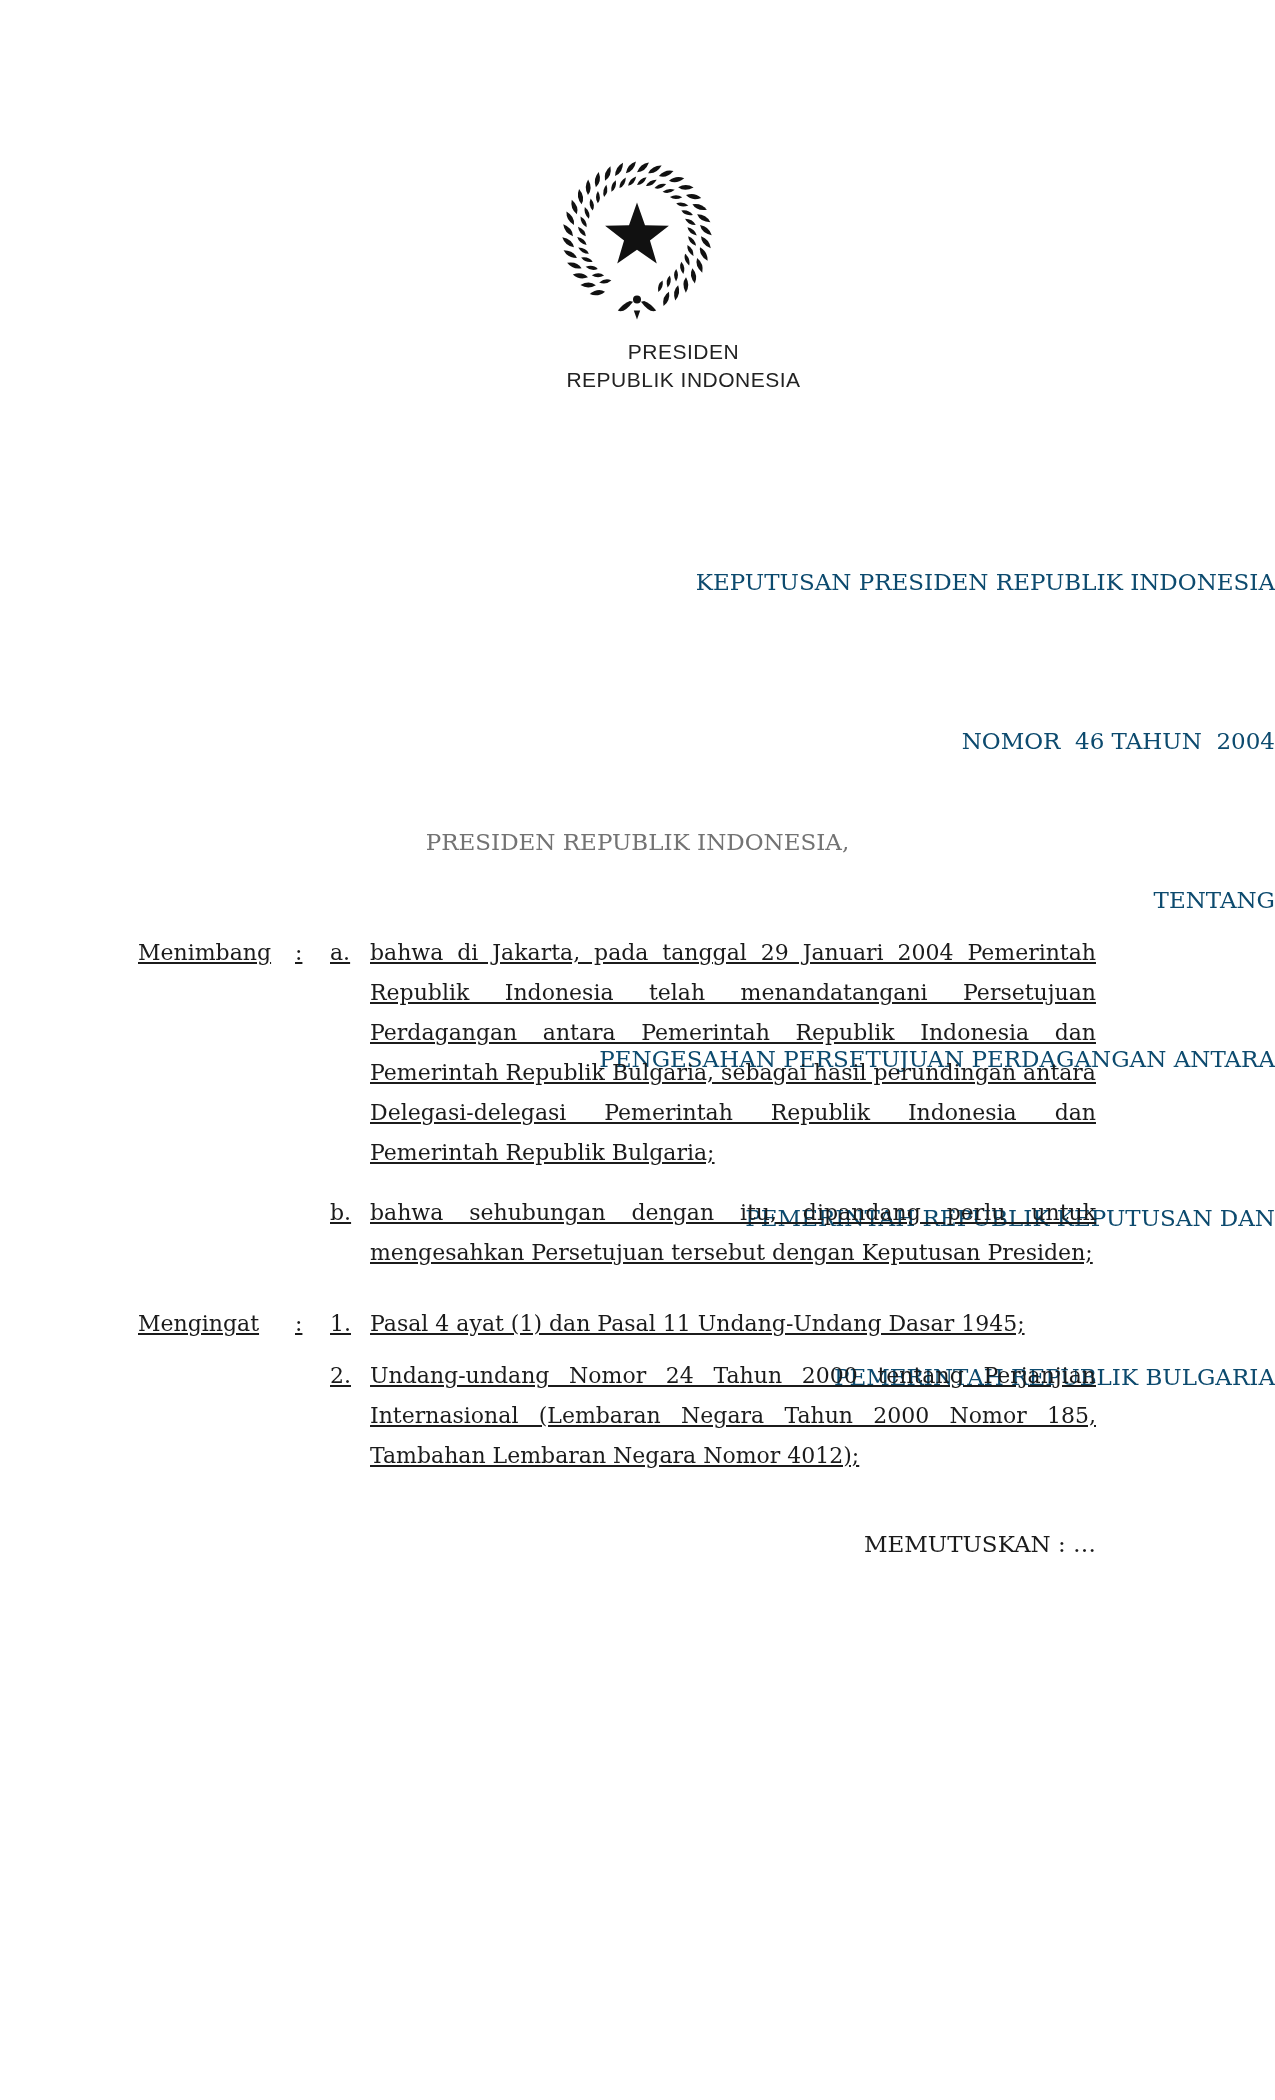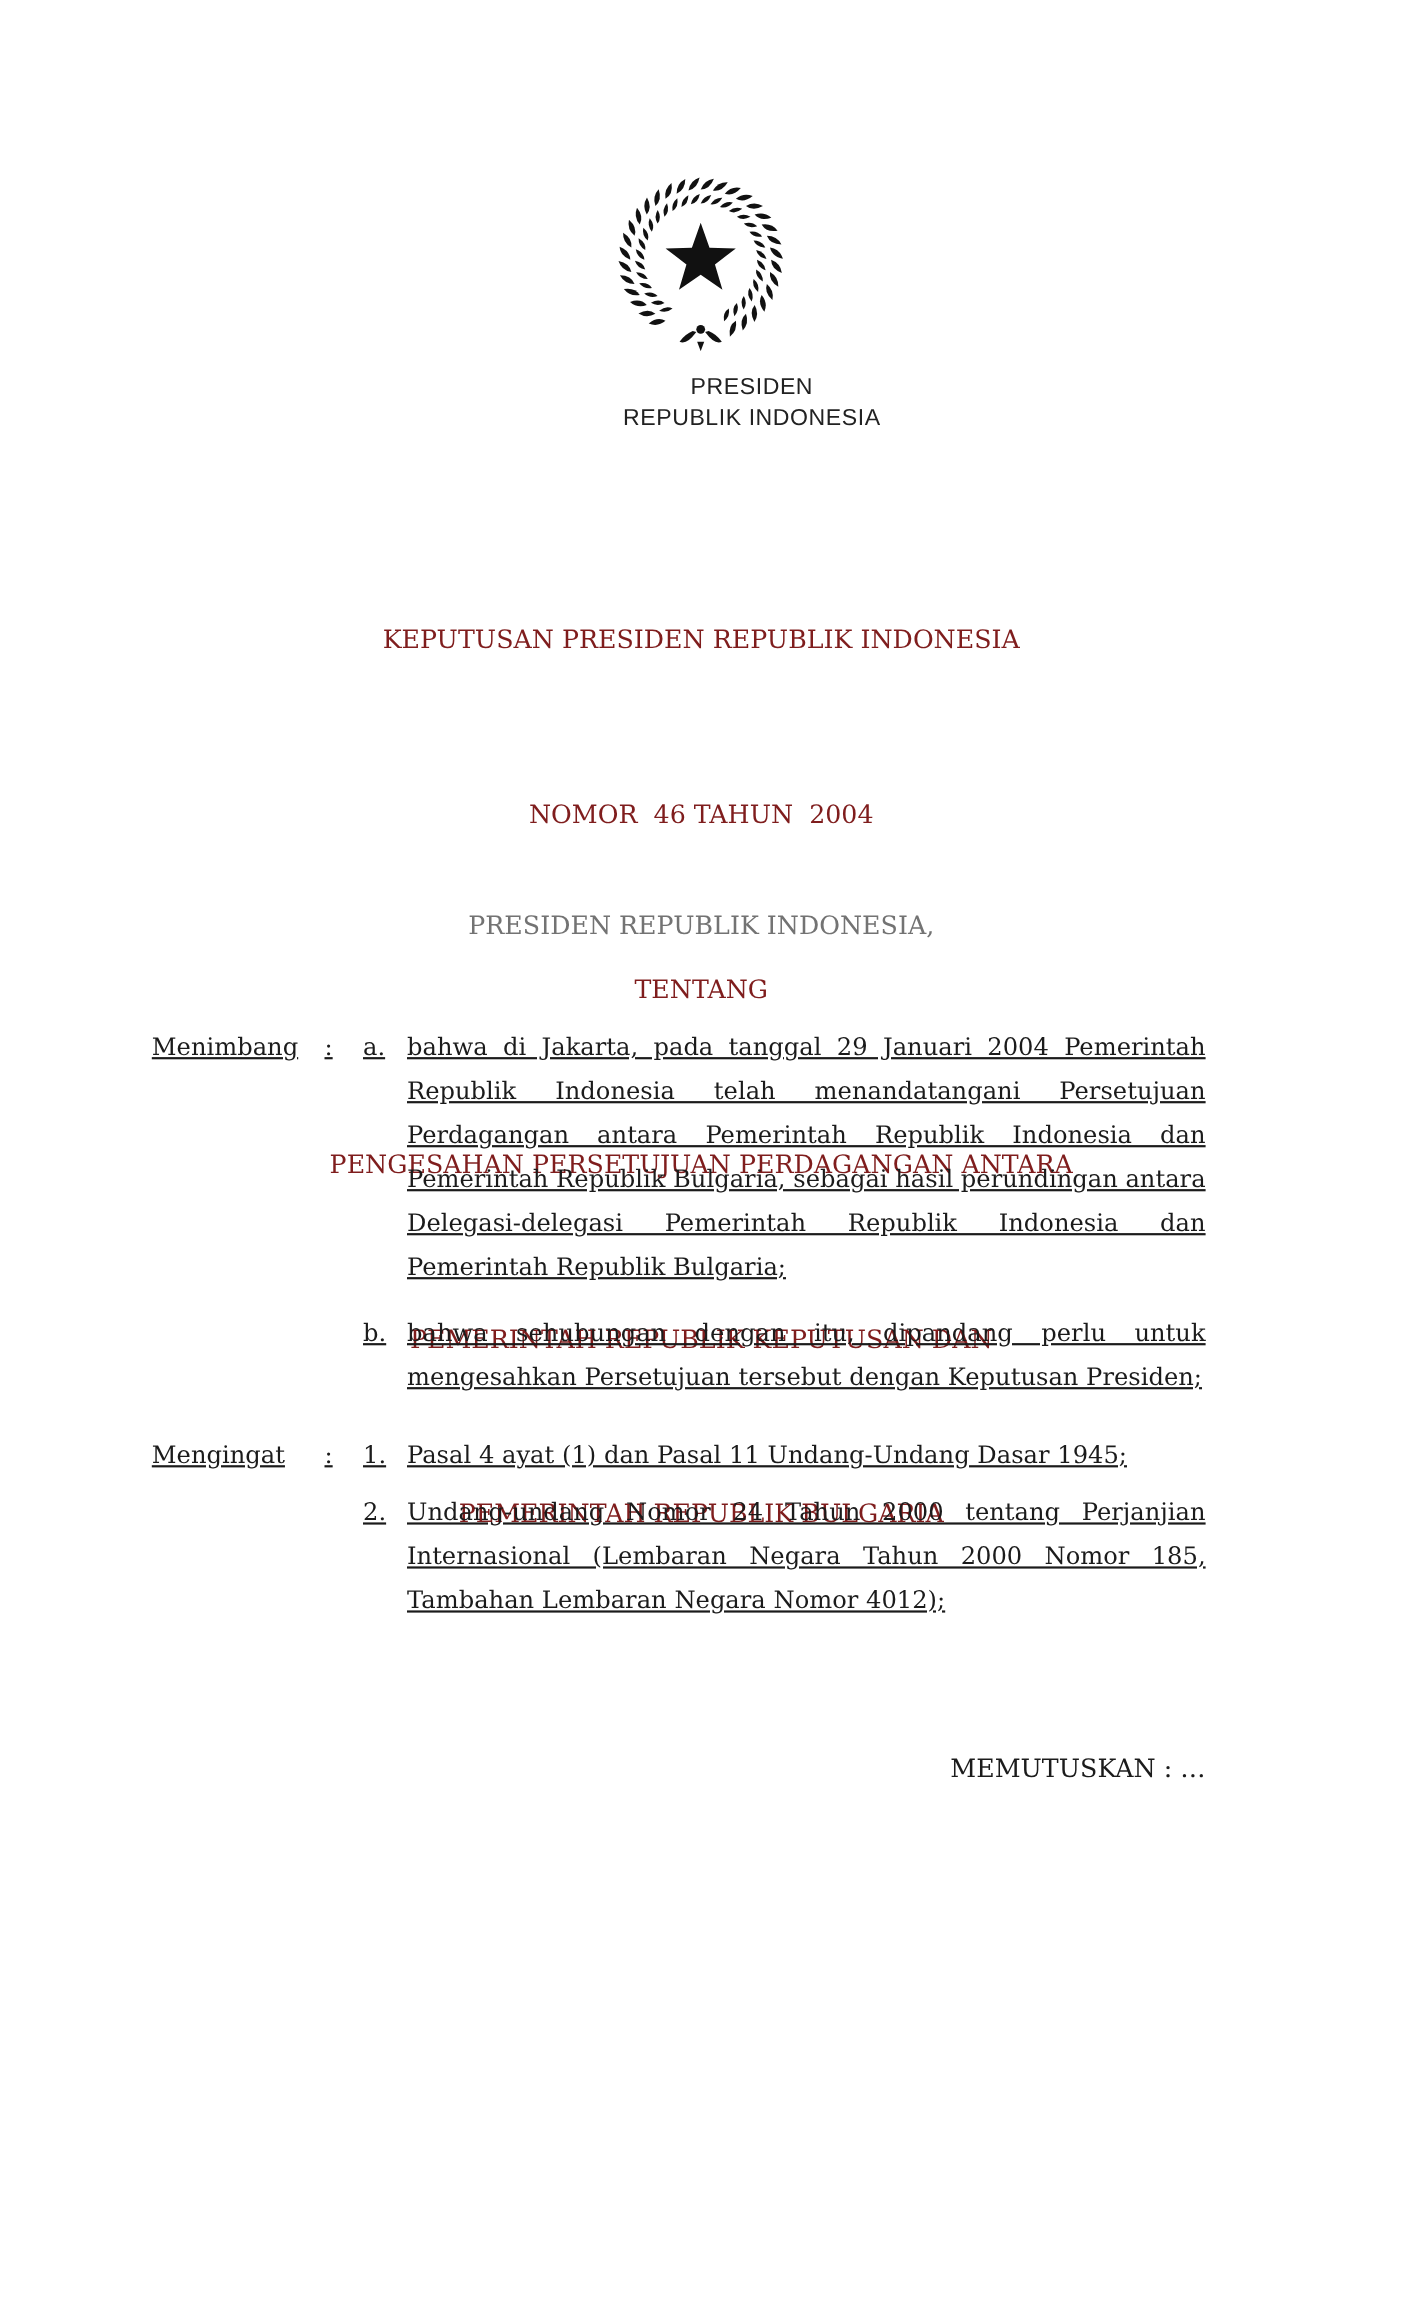--- a/index.html
+++ b/index.html
@@ -28,25 +28,25 @@
     font-size: 21px;
     line-height: 28px;
     letter-spacing: 0.5px;
     color: #222;
     padding-left: 46px;
   }
   .title-block {
     position: absolute;
     top: 450px;
     left: 0; width: 100%;
-    text-align: center;
+    text-align: right;
     font-size: 23px;
     line-height: 53px;
     white-space: pre;
-    color: #7f1d1d;
+    color: #0c4a6e;
   }
   .salutation {
     position: absolute;
     top: 829px;
     left: 0; width: 100%;
     text-align: center;
     font-size: 23px;
     color: #737373;
   }
   .body-block {
@@ -62,21 +62,21 @@
   .clause-label { width: 157px; flex: 0 0 157px; }
   .clause-colon { width: 35px; flex: 0 0 35px; }
   .clause-items { flex: 1 1 auto; min-width: 0; }
   .item { display: flex; align-items: flex-start; }
   .item + .item { margin-top: 20px; }
   .marker { width: 40px; flex: 0 0 40px; }
   .item-text { flex: 1 1 auto; min-width: 0; text-align: justify; }
   #mengingat-section { margin-top: 31px; }
   #mengingat-section .item + .item { margin-top: 12px; }
   .closing {
-    margin-top: 112px;
+    margin-top: 48px;
     text-align: right;
     font-size: 23px;
   }
 </style>
 </head>
 <body>
 
 <svg class="seal" viewBox="0 0 200 212" aria-hidden="true">
   <g id="wreath">
       <path d="M0 0 Q7 -9 18 -7 Q10 3 0 0 Z" transform="rotate(0 100 95) translate(100 15) rotate(-18) scale(1)"></path>

